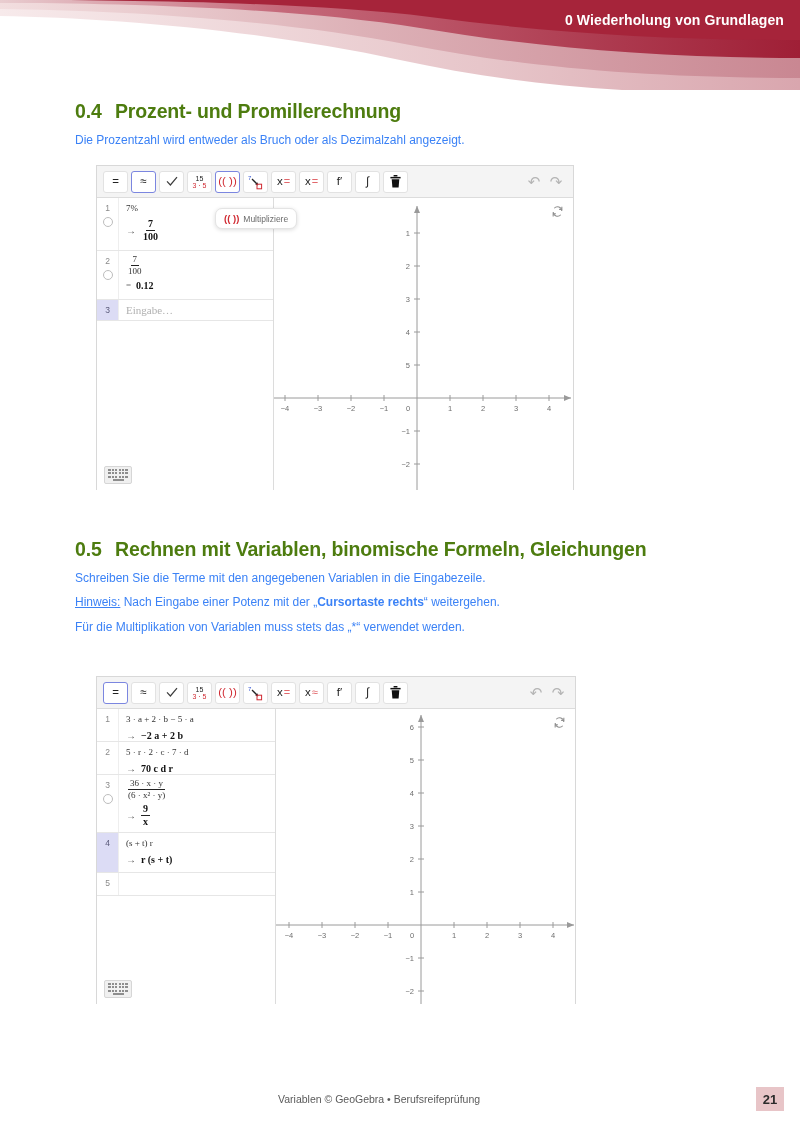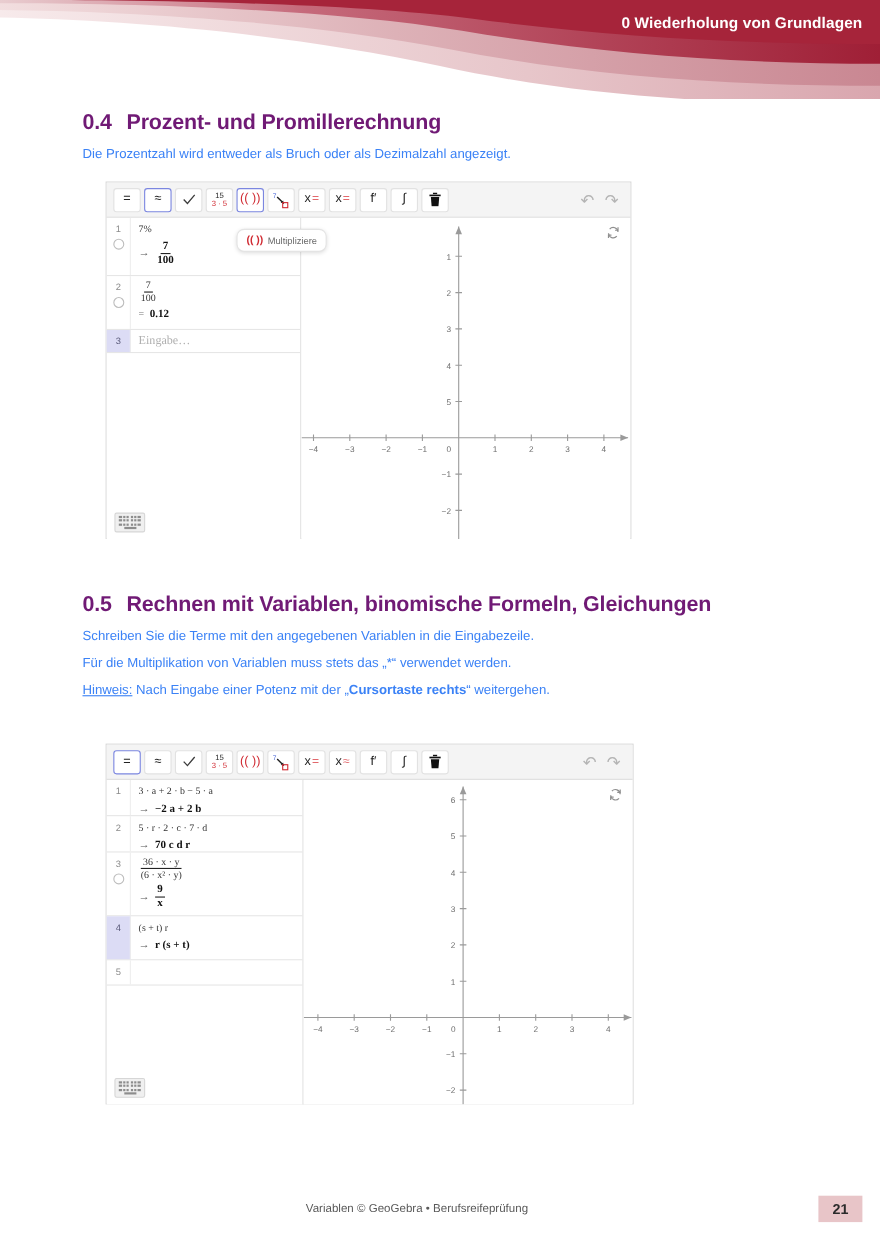--- a/index.html
+++ b/index.html
@@ -14,21 +14,21 @@
   .header svg{display:block;}
   .header-title{
     position:absolute;top:12px;right:16px;
     color:#ffffff;font-size:14px;font-weight:bold;
     letter-spacing:.1px;white-space:nowrap;
   }
 
   
   .section{position:absolute;left:75px;width:660px;}
   .sec-head{
-    font-size:19.5px;font-weight:bold;color:#701a75;
+    font-size:19.5px;font-weight:bold;color:#4d7c0f;
     margin:0 0 9px 0;white-space:nowrap;letter-spacing:-.15px;
   }
   .sec-head .num{display:inline-block;min-width:40px;}
   .para{font-size:12px;color:#3b82f6;margin:0 0 7px 0;line-height:1.45;}
   .para .u{text-decoration:underline;}
   .para b{font-weight:bold;}
 
   
   .applet{
     position:absolute;border:1px solid #d8d8d8;background:#fff;
@@ -114,21 +114,21 @@
     display:flex;align-items:center;gap:4px;z-index:20;
   }
   .tooltip .par{color:#d02a32;font-weight:bold;font-size:9.5px;}
 
   
   .footer-text{
     position:absolute;left:278px;top:1093px;font-size:10.5px;color:#5a5a5a;
     white-space:nowrap;
   }
   .page-badge{
-    position:absolute;right:16px;top:1087px;width:40px;height:24px;
+    position:absolute;right:16px;top:1087px;width:28px;height:24px;
     background:#e8c5c8;display:flex;align-items:center;justify-content:center;
     font-size:13px;font-weight:bold;color:#2b2b2b;
   }
 </style>
 </head>
 <body>
 
 <div class="header">
   <svg width="800" height="95" viewBox="0 0 800 95" xmlns="http://www.w3.org/2000/svg">
     <defs>
@@ -341,22 +341,22 @@
     <span class="par">(( ))</span>
     <span>Multipliziere</span>
   </div>
 </div>
 
 <div class="section" style="top:538px;">
   <div class="sec-head">
     <span class="num">0.5</span><span>Rechnen mit Variablen, binomische Formeln, Gleichungen</span>
   </div>
   <p class="para">Schreiben Sie die Terme mit den angegebenen Variablen in die Eingabezeile.</p>
+  <p class="para"><span class="u">Hinweis:</span><span> Nach Eingabe einer Potenz mit der „</span><b>Cursortaste rechts</b><span>“ weitergehen.</span></p>
   <p class="para">Für die Multiplikation von Variablen muss stets das „*“ verwendet werden.</p>
-  <p class="para"><span class="u">Hinweis:</span><span> Nach Eingabe einer Potenz mit der „</span><b>Cursortaste rechts</b><span>“ weitergehen.</span></p>
 </div>
 
 <div class="applet" id="applet2" style="left:96px;top:676px;width:480px;height:328px;">
   <div class="gg-toolbar" id="tb2">
       <div class="tb-btn sel">=</div>
       <div class="tb-btn">≈</div>
       <div class="tb-btn">
         <svg width="12" height="11" viewBox="0 0 12 11">
           <path d="M1 5.4 L4.4 9 L11 1.2" stroke="#3c3c3c" stroke-width="1.2" fill="none"></path>
         </svg>

